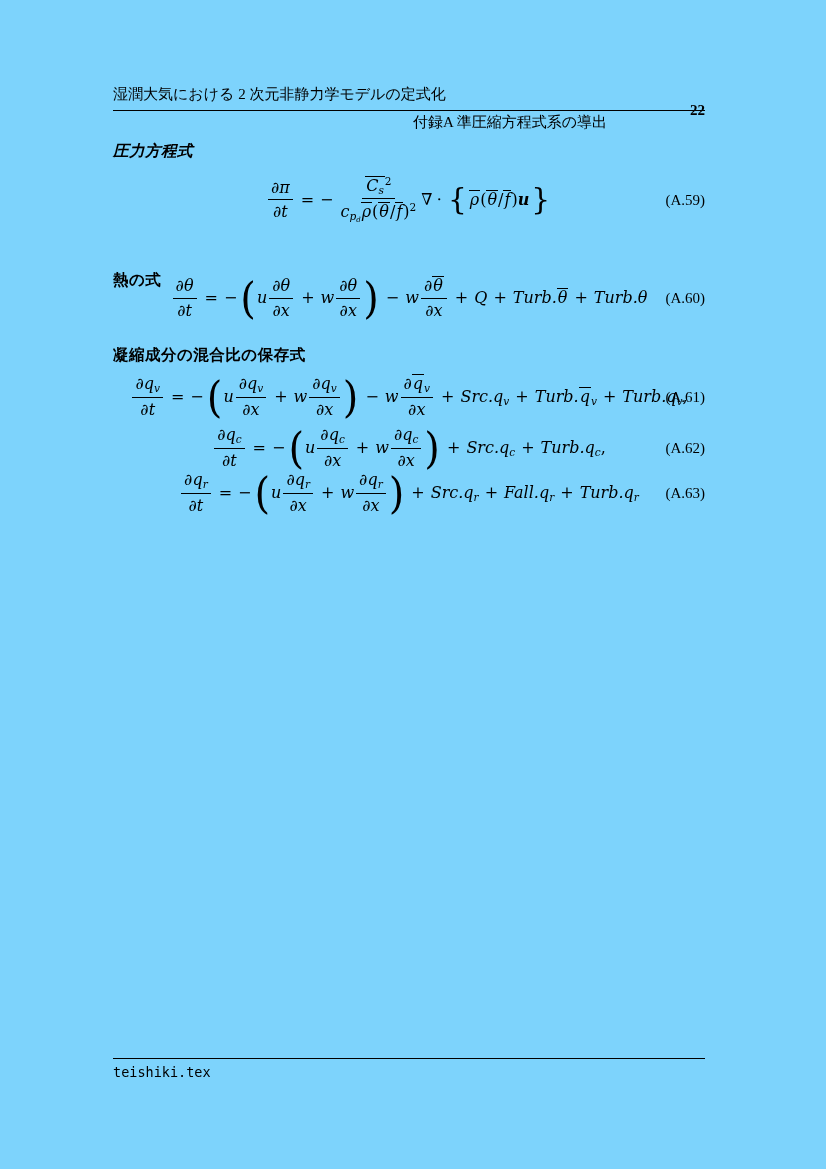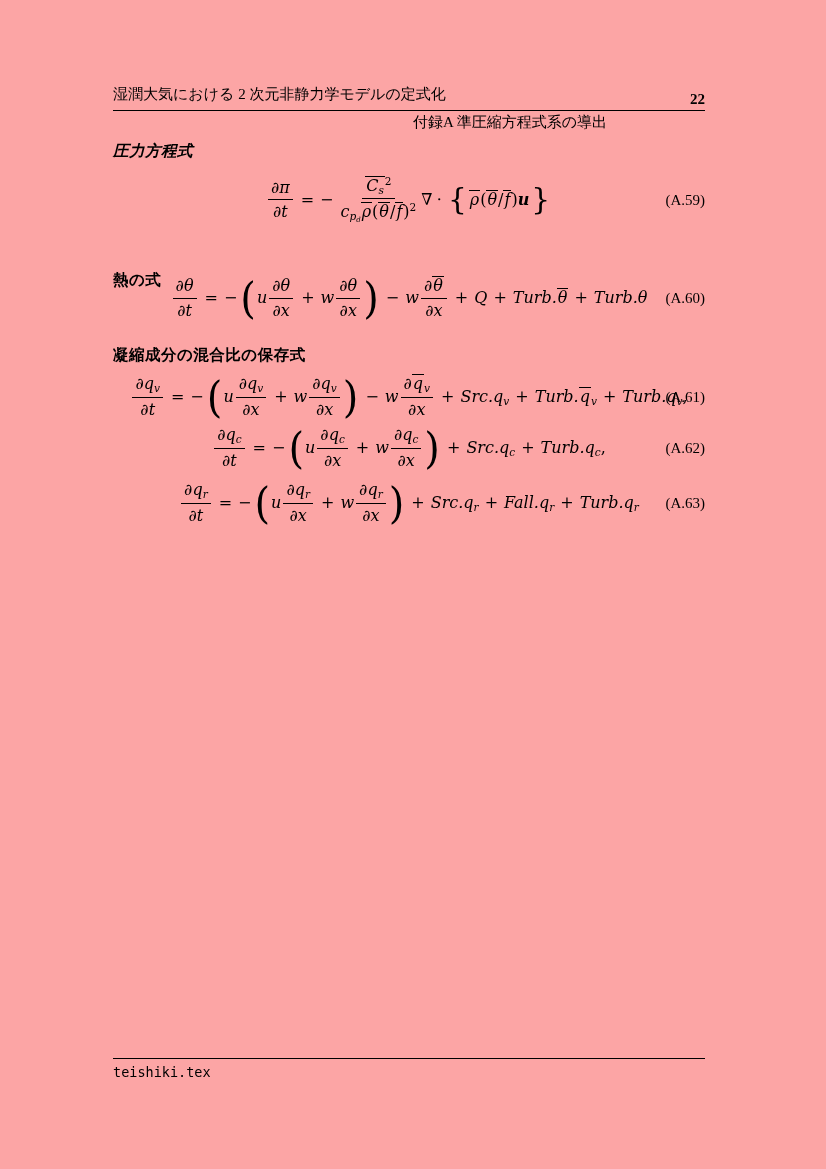--- a/index.html
+++ b/index.html
@@ -1,32 +1,32 @@
 <!DOCTYPE html>
 <html><head>
 <meta charset="utf-8">
 <style>
   html,body{margin:0;padding:0;background:#e8e8e8;}
   .page{
     position:relative;
     width:826px;height:1169px;
-    background:#fca5a5;
+    background:#7dd3fc;
     color:#000000;
     overflow:hidden;
     font-family:"Liberation Serif","DejaVu Serif",serif;
   }
   
   .header{
     position:absolute;left:113px;top:86px;width:592px;height:24px;
     border-bottom:1px solid #000;
     font-size:15px;line-height:17px;
   }
   .header .h-left{position:absolute;left:0;top:0;white-space:nowrap;}
   .header .h-right{position:absolute;left:300px;top:0;white-space:nowrap;margin-top:28px;}
-  .header .h-page{position:absolute;right:0;top:5px;font-weight:bold;}
+  .header .h-page{position:absolute;right:0;top:16px;font-weight:bold;}
   
   .sec{
     position:absolute;left:113px;
     font-family:"Liberation Sans","DejaVu Sans",sans-serif;
     font-weight:bold;font-size:15.5px;letter-spacing:.5px;white-space:nowrap;
   }
   
   .eq-row{
     position:absolute;left:113px;width:592px;
     display:flex;align-items:center;justify-content:center;
@@ -214,21 +214,21 @@
         <span class="tk k-v">Src.</span>
         <span class="tk k-v">q<sub>c</sub></span>
         <span class="tk k-op">+</span>
         <span class="tk k-v">Turb.</span>
         <span class="tk k-v">q<sub>c</sub></span>
         <span class="tk k-r">,</span>
       </span>
     <span class="eqnum">(A.62)</span>
   </div>
 
-  <div class="eq-row" style="top:468px;height:50px;margin-top:10px;">
+  <div class="eq-row" style="top:468px;height:50px;">
     <span class="math">
         <span class="frac">
           <span class="num"><span class="tk k-r">∂</span><span class="tk k-v">q<sub>r</sub></span></span>
           <span class="den"><span class="tk k-r">∂</span><span class="tk k-v">t</span></span>
         </span>
         <span class="tk k-op">=</span>
         <span class="tk k-m">−</span>
         <span class="tk k-bigp">(</span>
         <span class="tk k-v">u</span>
         <span class="frac">

